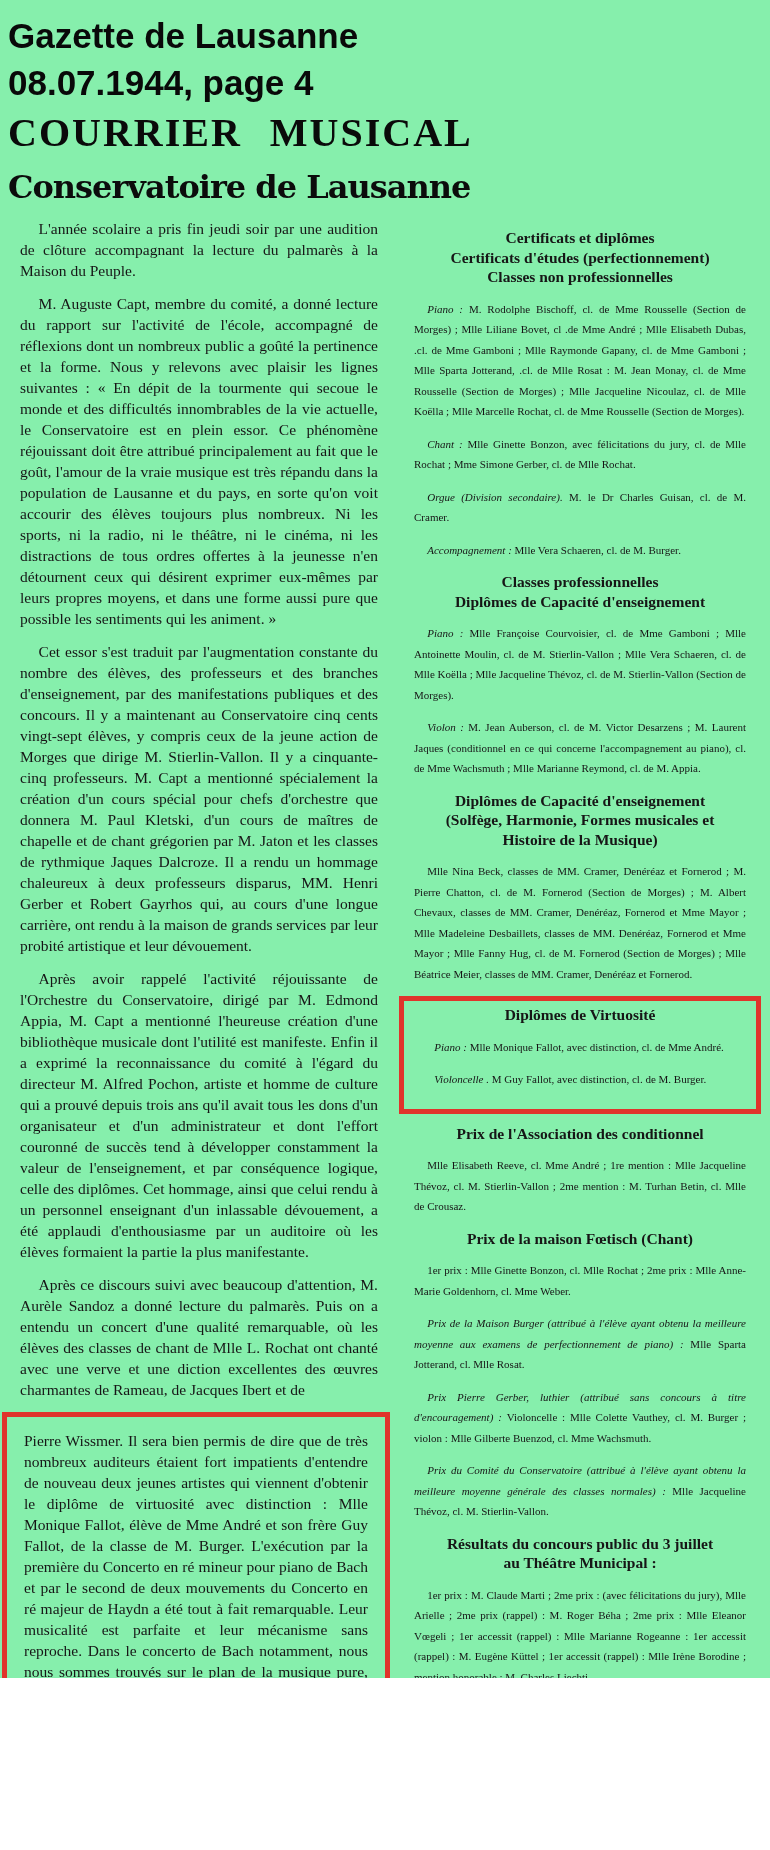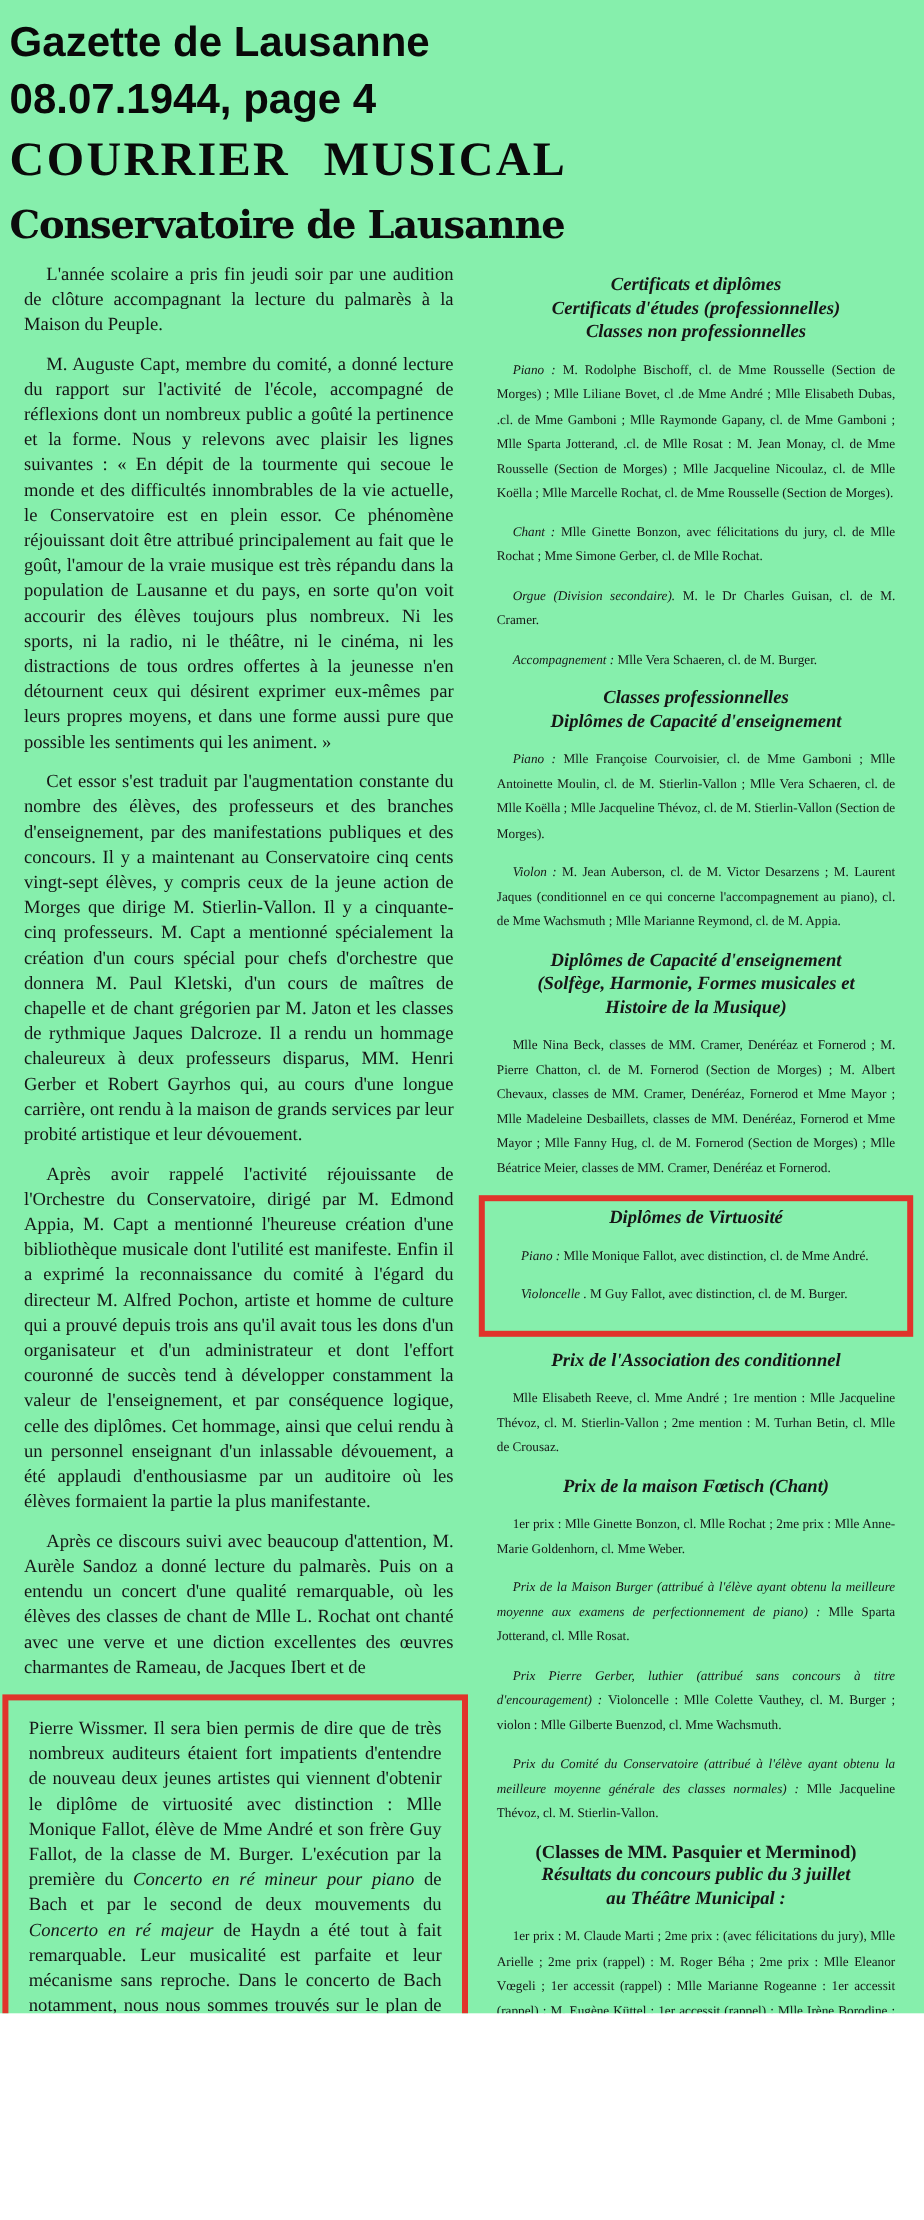--- a/index.html
+++ b/index.html
@@ -28,21 +28,21 @@
   .body-p {
     font-family:"Liberation Serif", serif;
     font-size:15.5px; line-height:21px; text-align:justify;
     margin:12px; text-indent:1.2em; color:#161616;
   }
   .col-right .body-p { font-size:11px; line-height:20.5px; }
   .bh {
     font-family:"Liberation Serif", serif; font-weight:bold;
     font-size:15.5px; line-height:19.5px; text-align:center; color:#161616;
   }
-  .it { font-style:italic; }
+  .it { }
   .lead { font-style:italic; }
   .block { margin-top:10px; }
   .block:first-child { margin-top:0; }
   .redbox { border:5px solid #14532d; }
   .left-box { margin:3px 0 0 -6px; padding:1px 5px 6px 5px; }
   .left-box .body-p { text-indent:0; }
   .right-box { margin:8px -3px 4px -3px; padding:2px 5px 7px 5px; }
   .right-box .block { margin-top:2px; }
   .sig {
     font-family:"Liberation Serif", serif; font-size:19px;
@@ -71,21 +71,21 @@
         </div>
       <div class="redbox left-box" style="border-color: rgb(224, 52, 43);">
         <p class="body-p" id="hl-para"><span>Pierre Wissmer. Il sera bien permis de dire que de très nombreux auditeurs étaient fort impatients d'entendre de nouveau deux jeunes artistes qui viennent d'obtenir le diplôme de virtuosité avec distinction : Mlle Monique Fallot, élève de Mme André et son frère Guy Fallot, de la classe de M. Burger. L'exécution par la première du </span><span class="it">Concerto en ré mineur pour piano</span><span> de Bach et par le second de deux mouvements du </span><span class="it">Concerto en ré majeur</span><span> de Haydn a été tout à fait remarquable. Leur musicalité est parfaite et leur mécanisme sans reproche. Dans le concerto de Bach notamment, nous nous sommes trouvés sur le plan de la musique pure, rendue avec profondeur et simplicité, de sorte que cette audition s'est terminée dans une atmosphère de triomphe qui fait bien augurer de l'avenir de notre Conservatoire.</span></p>
         <div class="sig">R. de C.</div>
       </div>
     </div>
 
     <div class="col-right" id="right-col">
         <section class="block">
           <div class="bh it">Certificats et diplômes</div>
-          <div class="bh it">Certificats d'études (professionnelles)</div>
+          <div class="bh it">Certificats d'études (perfectionnement)</div>
           <div class="bh it">Classes non professionnelles</div>
           <p class="body-p"><span class="lead">Piano : </span>M. Rodolphe Bischoff, cl. de Mme Rousselle (Section de Morges) ; Mlle Liliane Bovet, cl .de Mme André ; Mlle Elisabeth Dubas, .cl. de Mme Gamboni ; Mlle Raymonde Gapany, cl. de Mme Gamboni ; Mlle Sparta Jotterand, .cl. de Mlle Rosat : M. Jean Monay, cl. de Mme Rousselle (Section de Morges) ; Mlle Jacqueline Nicoulaz, cl. de Mlle Koëlla ; Mlle Marcelle Rochat, cl. de Mme Rousselle (Section de Morges).</p>
           <p class="body-p"><span class="lead">Chant : </span>Mlle Ginette Bonzon, avec félicitations du jury, cl. de Mlle Rochat ; Mme Simone Gerber, cl. de Mlle Rochat.</p>
           <p class="body-p"><span class="lead">Orgue (Division secondaire). </span>M. le Dr Charles Guisan, cl. de M. Cramer.</p>
           <p class="body-p"><span class="lead">Accompagnement : </span>Mlle Vera Schaeren, cl. de M. Burger.</p>
         </section>
         <section class="block">
           <div class="bh it">Classes professionnelles</div>
           <div class="bh it">Diplômes de Capacité d'enseignement</div>
           <p class="body-p"><span class="lead">Piano : </span>Mlle Françoise Courvoisier, cl. de Mme Gamboni ; Mlle Antoinette Moulin, cl. de M. Stierlin-Vallon ; Mlle Vera Schaeren, cl. de Mlle Koëlla ; Mlle Jacqueline Thévoz, cl. de M. Stierlin-Vallon (Section de Morges).</p>
@@ -115,20 +115,19 @@
         <section class="block">
           <p class="body-p"><span class="lead">Prix de la Maison Burger (attribué à l'élève ayant obtenu la meilleure moyenne aux examens de perfectionnement de piano) : </span>Mlle Sparta Jotterand, cl. Mlle Rosat.</p>
         </section>
         <section class="block">
           <p class="body-p"><span class="lead">Prix Pierre Gerber, luthier (attribué sans concours à titre d'encouragement) : </span>Violoncelle : Mlle Colette Vauthey, cl. M. Burger ; violon : Mlle Gilberte Buenzod, cl. Mme Wachsmuth.</p>
         </section>
         <section class="block">
           <p class="body-p"><span class="lead">Prix du Comité du Conservatoire (attribué à l'élève ayant obtenu la meilleure moyenne générale des classes normales) : </span>Mlle Jacqueline Thévoz, cl. M. Stierlin-Vallon.</p>
         </section>
         <section class="block">
-          <div class="bh">(Classes de MM. Pasquier et Merminod)</div>
           <div class="bh it">Résultats du concours public du 3 juillet</div>
           <div class="bh it">au Théâtre Municipal :</div>
           <p class="body-p">1er prix : M. Claude Marti ; 2me prix : (avec félicitations du jury), Mlle Arielle ; 2me prix (rappel) : M. Roger Béha ; 2me prix : Mlle Eleanor Vœgeli ; 1er accessit (rappel) : Mlle Marianne Rogeanne : 1er accessit (rappel) : M. Eugène Küttel ; 1er accessit (rappel) : Mlle Irène Borodine ; mention honorable : M. Charles Liechti.</p>
         </section>
       </div>
   </div>
 </div>
 
 </body></html>

